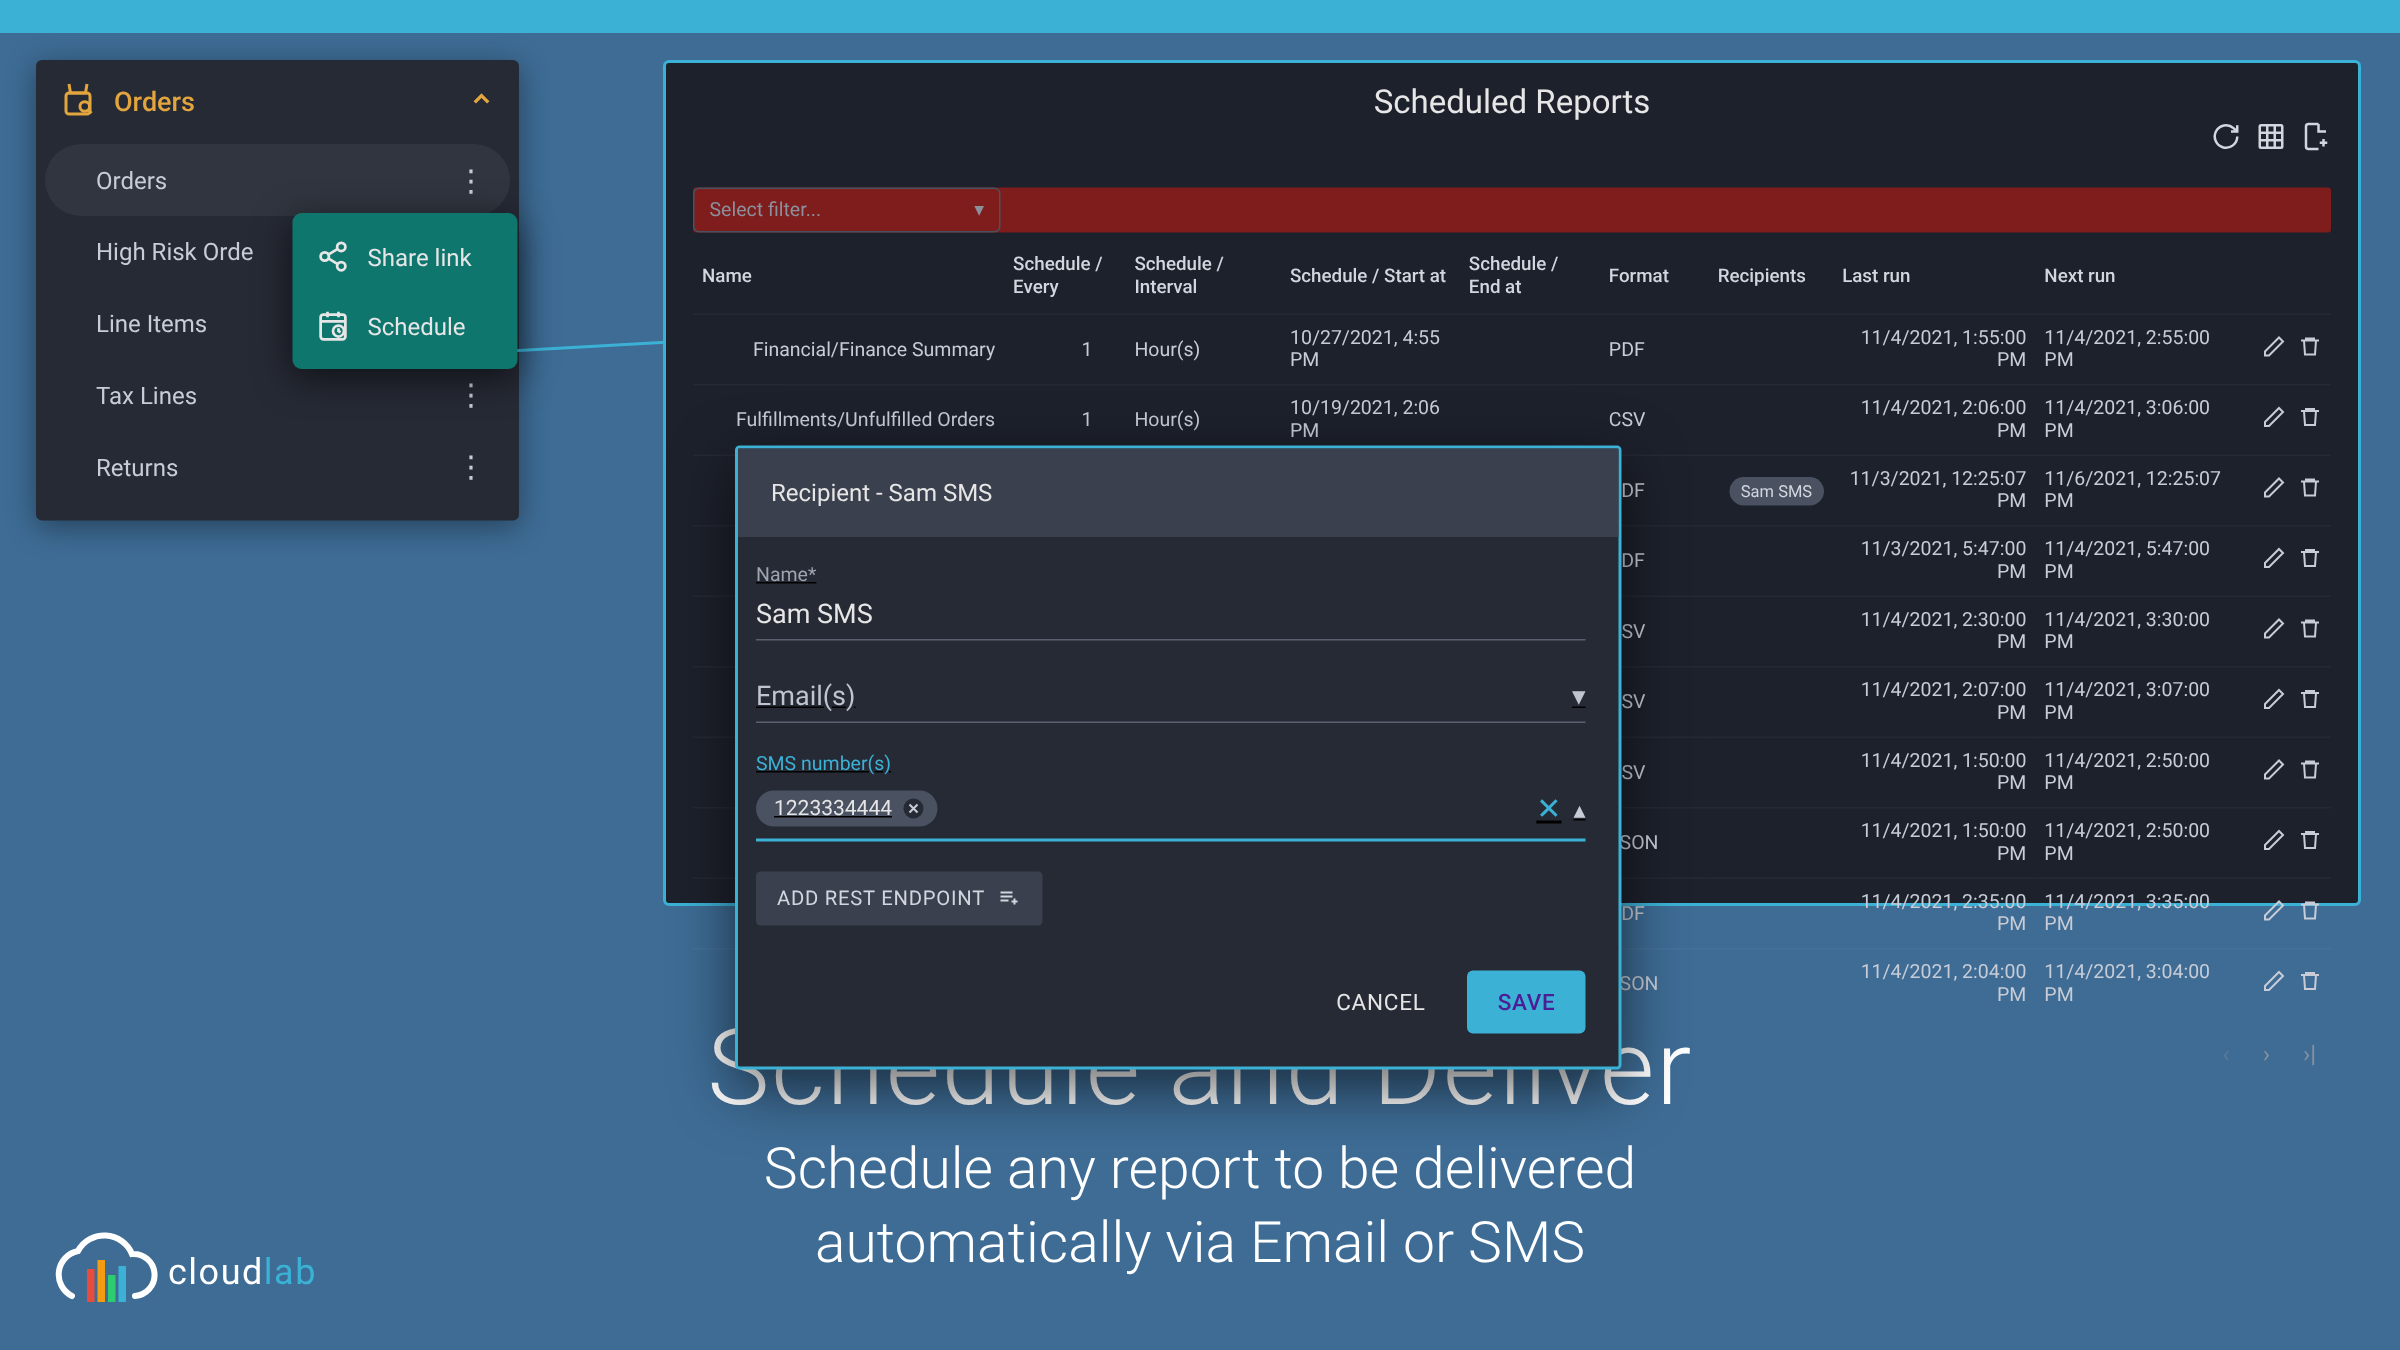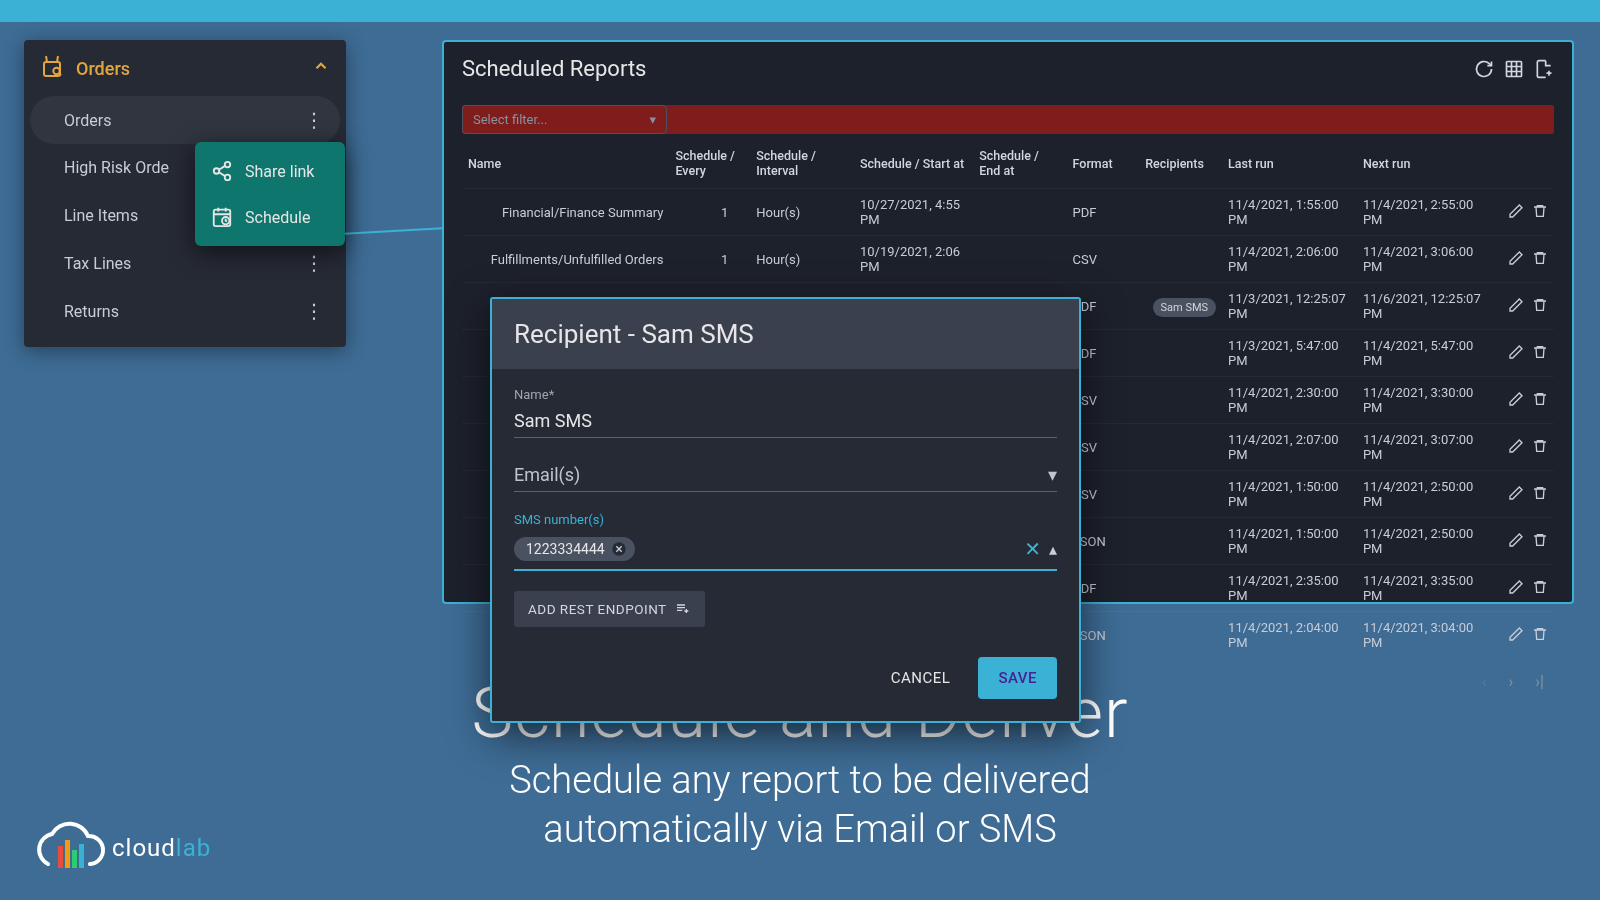--- a/index.html
+++ b/index.html
@@ -18,55 +18,55 @@
 .side-item.active { background: #30353f; border-radius: 30px; margin: 0 6px; padding-left: 34px; padding-right: 16px; }
 .side-item .dots { margin-left: auto; color: #c7ccd6; cursor: pointer; font-size: 20px; line-height: 1; }
 
 
 .ctx-menu { position: absolute; left: 195px; top: 120px; background: #0f766e; border-radius: 6px; box-shadow: 0 6px 24px rgba(0,0,0,0.6); padding: 6px 0; width: 150px; z-index: 5; }
 .ctx-item { display: flex; align-items: center; gap: 12px; padding: 12px 16px; color: #e6e6e6; font-size: 16px; cursor: pointer; }
 .ctx-item svg { width: 22px; height: 22px; flex-shrink: 0; }
 
 
 .main-panel { position: absolute; left: 442px; top: 18px; width: 1132px; height: 564px; background: #1d212c; border: 2px solid #3cb1d6; border-radius: 4px; padding: 14px 18px 18px 18px; }
-.main-header { display: flex; align-items: center; margin-bottom: 12px; }
+.main-header { display: flex; align-items: center; margin-bottom: 12px; flex-direction: column; }
 .main-title { color: #e6e6e6; font-size: 22px; font-weight: 400; }
 .main-actions { margin-left: auto; display: flex; gap: 10px; }
 .icon-btn { color: #d2d6de; cursor: pointer; display: inline-flex; }
 .icon-btn svg { width: 20px; height: 20px; }
 
 .filter-row { background: #7f1d1d; padding: 0; border-radius: 2px; margin-bottom: 4px; margin-top: 24px; }
 .filter-select { display: inline-flex; align-items: center; border: 1px solid #4a5160; border-radius: 4px; padding: 6px 10px; color: #8a909c; font-size: 13px; width: 205px; justify-content: space-between; cursor: pointer; }
 
 .table { width: 100%; font-size: 13px; color: #d2d6de; border-collapse: collapse; }
 .table th { text-align: left; font-weight: 500; color: #d2d6de; padding: 10px 6px; font-size: 12.5px; }
 .table td { padding: 8px 6px; vertical-align: middle; color: #c7ccd6; }
 .table tr.row td { border-top: 1px solid rgba(255,255,255,0.04); }
 .col-name { width: 200px; text-align: right; }
 .col-every { width: 78px; text-align: left; }
 .col-interval { width: 100px; }
 .col-start { width: 115px; }
 .col-end { width: 90px; }
 .col-format { width: 70px; }
 .col-recip { width: 80px; text-align: right; }
-.col-last { width: 130px; }
+.col-last { width: 130px; text-align: right; }
 .col-next { width: 130px; }
 .col-act { width: 60px; text-align: right; }
 .chip { background: #4a5160; color: #d2d6de; font-size: 11px; padding: 3px 8px; border-radius: 12px; }
 .row-actions { display: flex; gap: 8px; justify-content: flex-end; }
 .row-actions svg { width: 16px; height: 16px; color: #c7ccd6; cursor: pointer; }
 
 .pager { display: flex; justify-content: flex-end; gap: 10px; padding: 10px 4px 0 0; color: #8a909c; }
 .pager span { cursor: pointer; padding: 4px 6px; }
 .pager span.disabled { opacity: 0.35; cursor: default; }
 
 
 .modal { position: absolute; left: 490px; top: 275px; width: 591px; background: #262a35; border: 2px solid #3cb1d6; border-radius: 3px; box-shadow: 0 12px 40px rgba(0,0,0,0.6); z-index: 10; }
-.modal-header { background: #3b404e; padding: 20px 22px; color: #e6e6e6; font-size: 26px; font-weight: 400; }
-.modal-body { padding: 18px 22px 8px 22px; }
+.modal-header { background: #3b404e; padding: 20px 22px; color: #e6e6e6; font-size: 16px; font-weight: 400; }
+.modal-body { padding: 18px 22px 8px 12px; text-decoration: underline; }
 .fld { margin-bottom: 20px; }
 .fld-label { color: #9ea4b0; font-size: 13px; display: block; margin-bottom: 4px; }
 .fld-input { width: 100%; background: transparent; border: none; border-bottom: 1px solid #5a6070; color: #e6e6e6; font-size: 18px; padding: 4px 0 6px 0; outline: none; }
 .fld-select { display: flex; align-items: center; justify-content: space-between; border-bottom: 1px solid #5a6070; padding: 6px 0; color: #bfc4cf; font-size: 18px; cursor: pointer; }
 .sms-label { color: #3cb1d6; font-size: 13px; margin-bottom: 6px; display: block; }
 .sms-row { display: flex; align-items: center; border-bottom: 2px solid #3cb1d6; padding: 4px 0 8px 0; gap: 8px; }
 .sms-chip { background: #4a5160; color: #e6e6e6; font-size: 14px; padding: 4px 8px 4px 12px; border-radius: 14px; display: inline-flex; align-items: center; gap: 6px; }
 .sms-chip svg { width: 16px; height: 16px; cursor: pointer; }
 .sms-row .spacer { flex: 1; }
 .sms-row .x { color: #3cb1d6; cursor: pointer; font-size: 20px; }

